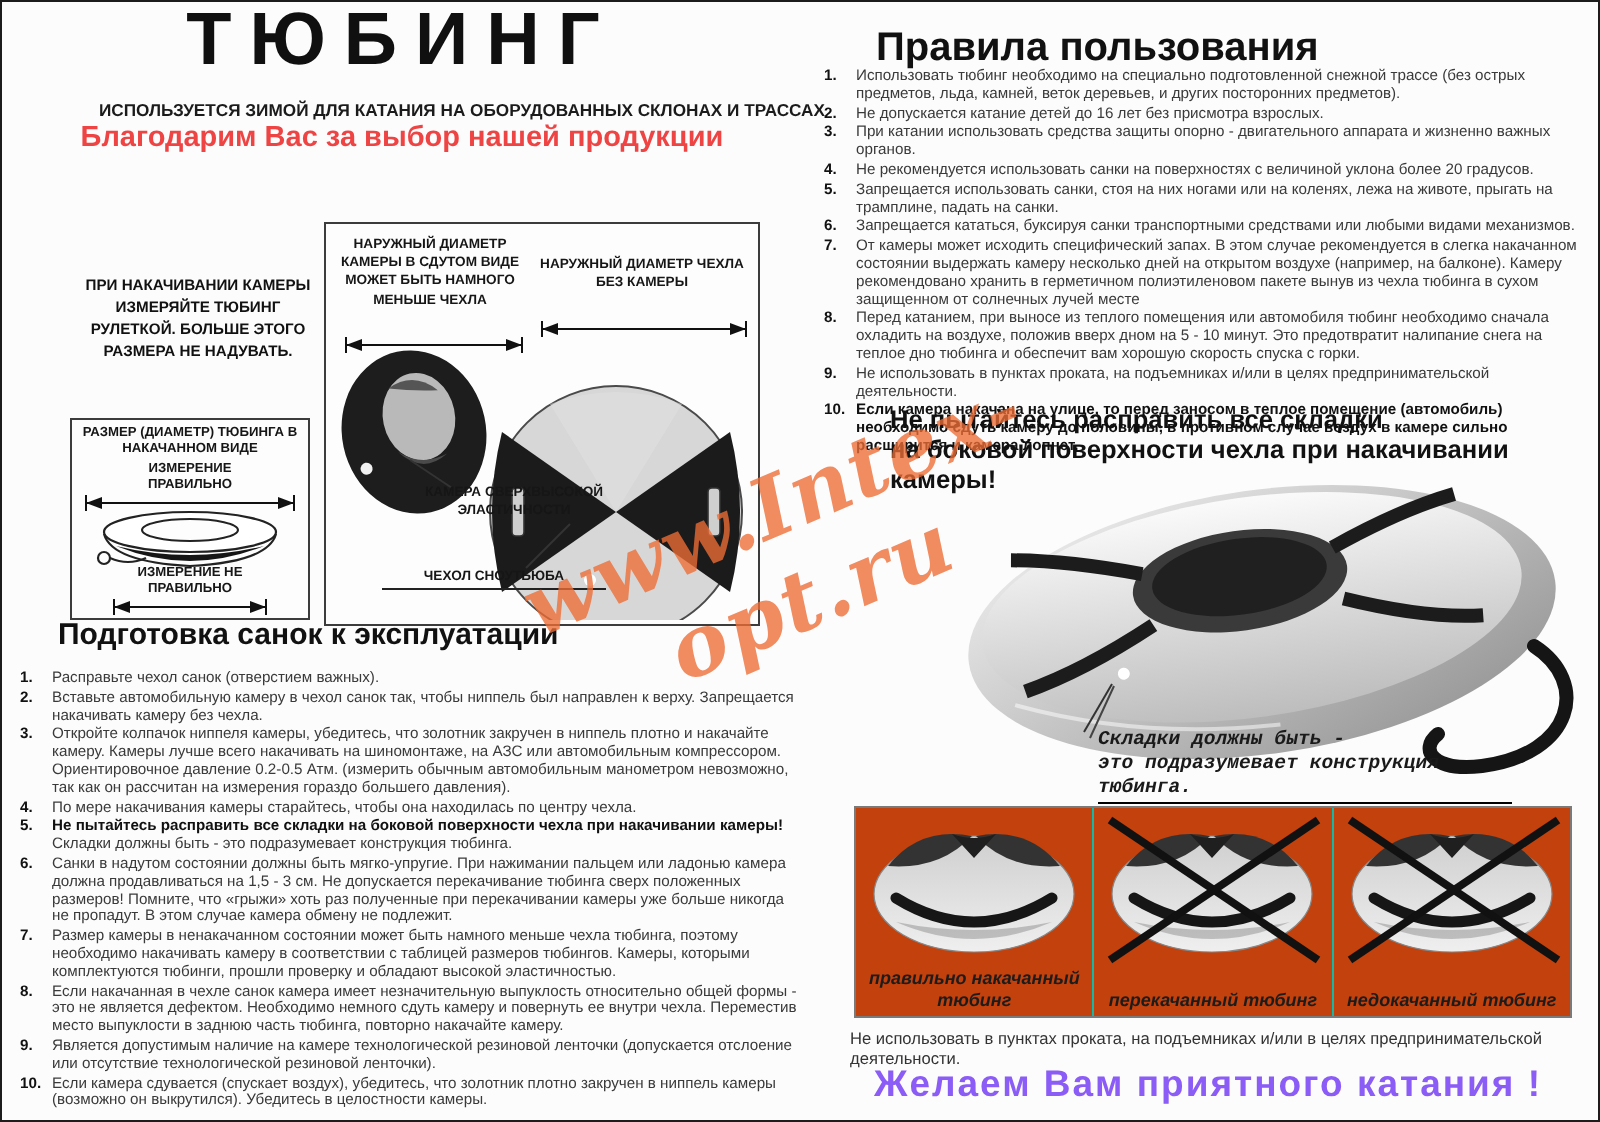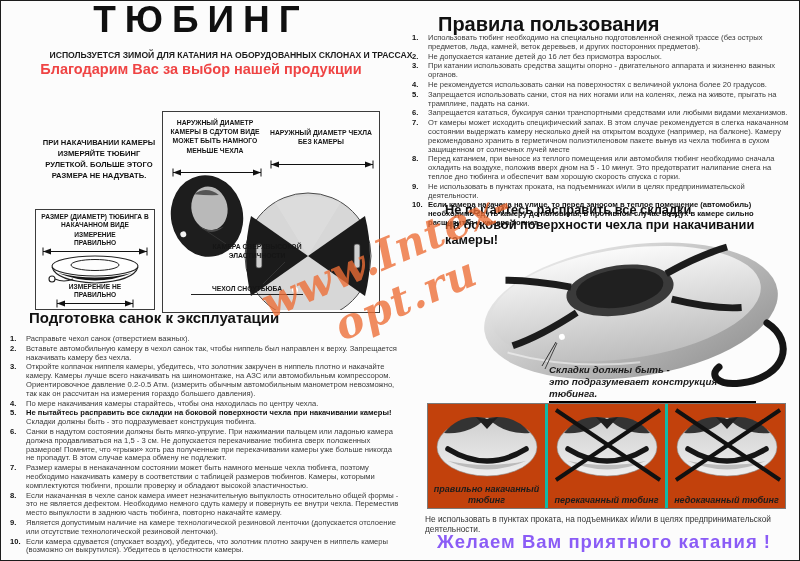--- a/index.html
+++ b/index.html
@@ -38,25 +38,25 @@
   .numlist li{position:relative;padding-left:17px;margin:0 0 1px 0;}
   .numlist .n{position:absolute;left:1px;top:0;font-weight:700;color:#111;}
   .bld{font-weight:700;color:#111;}
   .prep-list{left:8px;top:334px;width:390px;}
   .rules-head{left:437px;top:12px;width:300px;font-size:20px;font-weight:700;color:#111;}
   .rules-list{left:410px;top:33px;width:384px;}
   
   .fold-warning{left:444px;top:201px;width:350px;font-size:12.8px;font-weight:700;
                 line-height:1.18;color:#111;}
   .fold-callout{left:548px;top:363px;width:207px;font-size:9.8px;font-weight:700;font-style:italic;
-                color:#1a1a1a;border-bottom:3px solid #000000;padding-bottom:2px;line-height:1.2;}
+                color:#1a1a1a;border-bottom:1px solid #000000;padding-bottom:2px;line-height:1.2;font-family:Liberation Mono, monospace;}
   
   .inf-table{left:426px;top:402px;width:359px;height:106px;display:flex;
              border:1px solid #7a7a7a;box-sizing:border-box;background:#c2410c;}
-  .inf-cell{flex:1;position:relative;border-left:3px solid #14b8a6;}
+  .inf-cell{flex:1;position:relative;border-left:1px solid #14b8a6;}
   .inf-cell:first-child{border-left:none;}
   .inf-label{position:absolute;left:0;bottom:3px;width:100%;text-align:center;font-size:9px;
              font-weight:700;font-style:italic;color:#1c1c1c;line-height:1.15;}
   .cell-art{position:absolute;left:50%;top:3px;transform:translateX(-50%);}
   .cross{position:absolute;left:0;top:0;}
   .rental-note{left:424px;top:513px;width:370px;font-size:8.3px;color:#333;}
   .closing{left:408px;top:530px;width:390px;text-align:center;font-size:18.5px;
            font-weight:700;letter-spacing:1px;color:#8b5cf6;}
   
   .watermark{left:195px;top:226px;width:400px;text-align:center;

